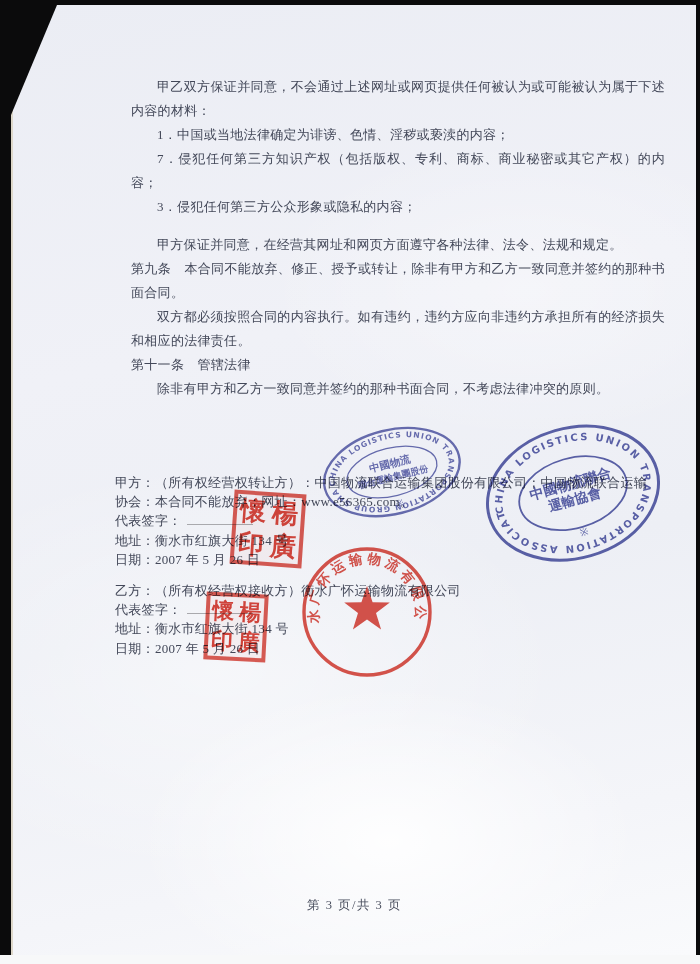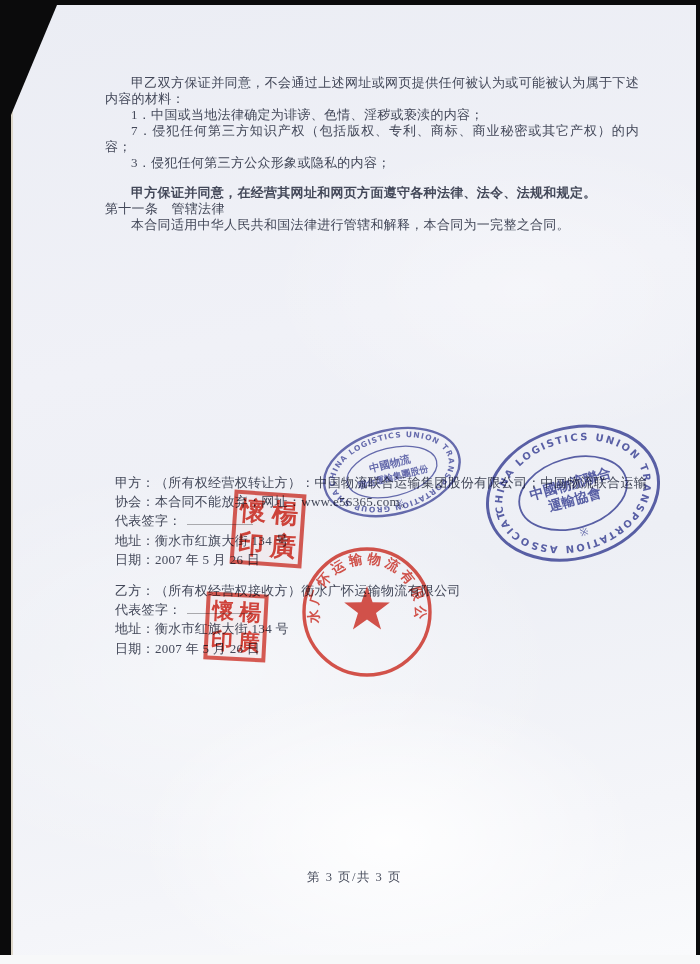--- a/index.html
+++ b/index.html
@@ -10,31 +10,31 @@
     border-left:2px solid #ded8ca;
     background:
       radial-gradient(420px 260px at 55% 88%, rgba(255,255,255,.9) 0%, rgba(255,255,255,0) 60%),
       radial-gradient(500px 300px at 30% 70%, rgba(255,255,255,.45) 0%, rgba(255,255,255,0) 70%),
       radial-gradient(380px 220px at 75% 30%, rgba(255,255,255,.35) 0%, rgba(255,255,255,0) 70%),
       linear-gradient(168deg,#ebedf4 0%,#f0f1f7 35%,#edeff5 60%,#f4f5f9 85%,#f9fafc 100%);
   }
   .scanbed{position:absolute;left:0;right:0;bottom:0;height:9px;background:#f7f8f9;}
   .corner-clip{position:absolute;top:0;left:-2px;width:46px;height:110px;background:#0b0b0c;
     clip-path:polygon(0 0,100% 0,0 100%);}
-  .content{position:absolute;left:92px;top:70px;width:534px;
-    font-size:13px;line-height:16px;color:#434859;letter-spacing:.3px;text-align:justify;}
+  .content{position:absolute;left:118px;top:70px;width:534px;
+    font-size:13px;line-height:24px;color:#434859;letter-spacing:.3px;text-align:justify;}
   .ln{margin:0;}
   .indent{text-indent:2em;}
-  .gap{margin-top:14px;font-weight:bold;}
+  .gap{margin-top:14px;}
   .party{position:absolute;left:102px;font-size:13px;line-height:19.2px;color:#434859;
     letter-spacing:.3px;white-space:nowrap;}
   .party-a{top:468px;}
   .party-b{top:576px;}
   .sig-line{display:inline-block;width:66px;height:10px;border-bottom:1px solid #a9a9ad;margin-left:5px;}
-  .footer{position:absolute;left:0;right:0;top:864px;text-align:center;
+  .footer{position:absolute;left:0;right:0;top:892px;text-align:center;
     font-size:12.5px;color:#474c5c;letter-spacing:1.5px;}
   .stamp{position:absolute;mix-blend-mode:multiply;}
   #oval1{left:304px;top:420px;width:150px;height:95px;transform:rotate(-14deg);opacity:.88;}
   #oval2{left:468px;top:418px;width:185px;height:140px;transform:rotate(-16deg);opacity:.9;}
   #round-seal{left:279px;top:532px;width:150px;height:150px;opacity:.85;}
   .stamp-cn{font-family:"Liberation Serif","DejaVu Serif",serif;font-weight:bold;}
   .stamp-en{font-family:"DejaVu Sans","Liberation Sans",sans-serif;font-weight:bold;}
   .seal-square{position:absolute;display:grid;grid-template-columns:1fr 1fr;
     border:4px solid rgba(215,55,44,.8);color:rgba(215,55,44,.92);
     font-family:"Liberation Serif","DejaVu Serif",serif;font-weight:bold;
@@ -50,22 +50,24 @@
   <div class="paper">
 
     <div class="corner-clip"></div>
 
     <div class="content">
       <p class="ln indent">甲乙双方保证并同意，不会通过上述网址或网页提供任何被认为或可能被认为属于下述内容的材料：</p>
       <p class="ln indent">1．中国或当地法律确定为诽谤、色情、淫秽或亵渎的内容；</p>
       <p class="ln indent">7．侵犯任何第三方知识产权（包括版权、专利、商标、商业秘密或其它产权）的内容；</p>
       <p class="ln indent">3．侵犯任何第三方公众形象或隐私的内容；</p>
       <p class="ln indent gap">甲方保证并同意，在经营其网址和网页方面遵守各种法律、法令、法规和规定。</p>
+      <p class="ln">第九条　本合同不能放弃、修正、授予或转让，除非有甲方和乙方一致同意并签约的那种书面合同。</p>
+      <p class="ln indent">双方都必须按照合同的内容执行。如有违约，违约方应向非违约方承担所有的经济损失和相应的法律责任。</p>
       <p class="ln">第十一条　管辖法律</p>
-      <p class="ln indent">本合同适用中华人民共和国法律进行管辖和解释，本合同为一完整之合同。</p>
+      <p class="ln indent">除非有甲方和乙方一致同意并签约的那种书面合同，不考虑法律冲突的原则。</p>
     </div>
 
     <div class="party party-a">
       <p class="ln">甲方：（所有权经营权转让方）：中国物流联合运输集团股份有限公司；中国物流联合运输</p>
       <p class="ln">协会：本合同不能放弃；网址：www.e56365.com。</p>
       <p class="ln"><span>代表签字：</span><span class="sig-line"></span></p>
       <p class="ln">地址：衡水市红旗大街 134 号</p>
       <p class="ln">日期：2007 年 5 月 26 日</p>
     </div>
 

